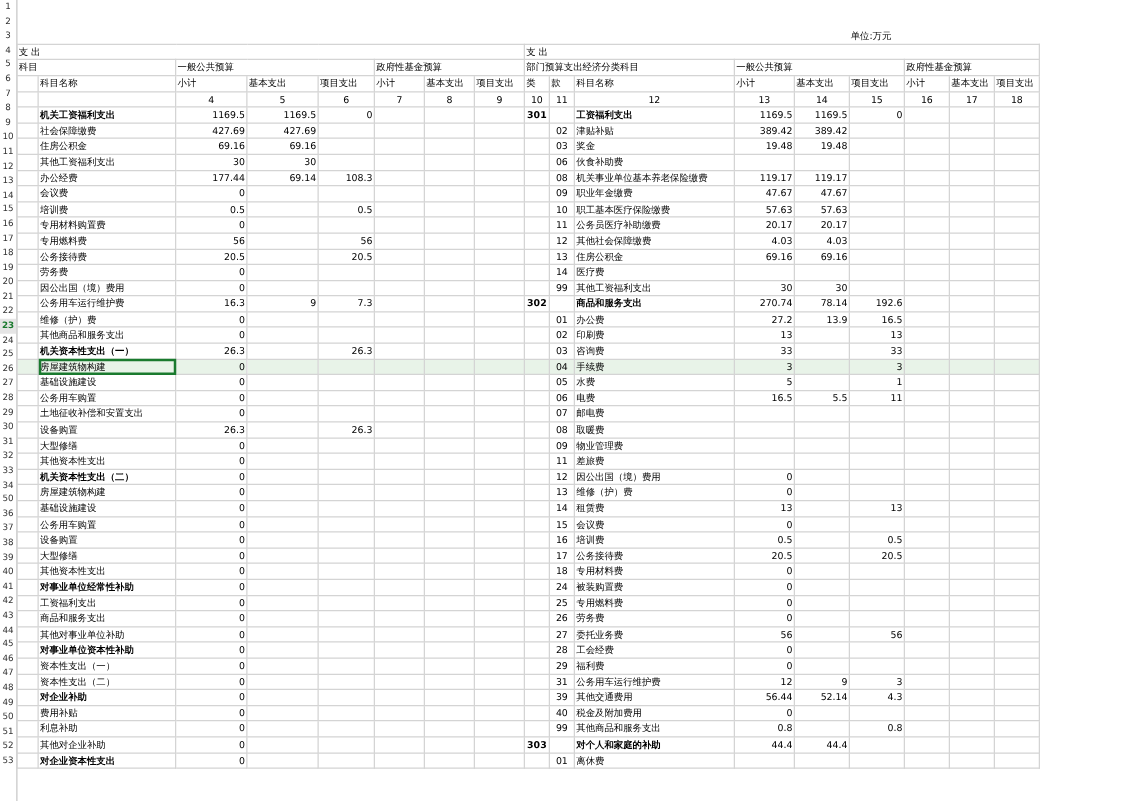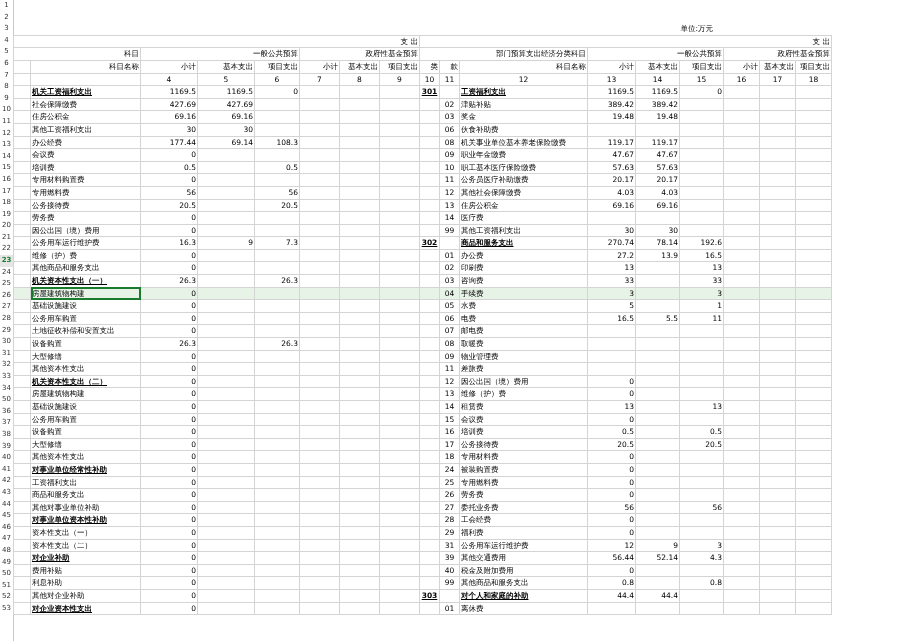--- a/index.html
+++ b/index.html
@@ -27,22 +27,22 @@
     white-space:nowrap;
   }
   .noborder td{border:none;}
   .title{
     font-size:14px;font-weight:bold;text-align:center;letter-spacing:1px;
   }
   .unit{font-size:7px;}
   .ctr{text-align:center;}
   .rt{text-align:right;}
   .lf{text-align:left;}
-  .bold{font-weight:bold;text-decoration:underline;}
-  .hdr{text-align:right;font-size:7.5px;}
+  .bold{font-weight:bold;}
+  .hdr{text-align:left;font-size:7.5px;}
   .sel{outline:2px solid #1a7a2e;outline-offset:-2px;}
   .selrow{background:#e8f3e8;}
   .gutter .selg{color:#1a7a2e;font-weight:bold;background:#e5e5e5;}
 </style>
 </head>
 <body>
 
 <div class="sheet">
 
   <div class="gutter" id="gutter">

